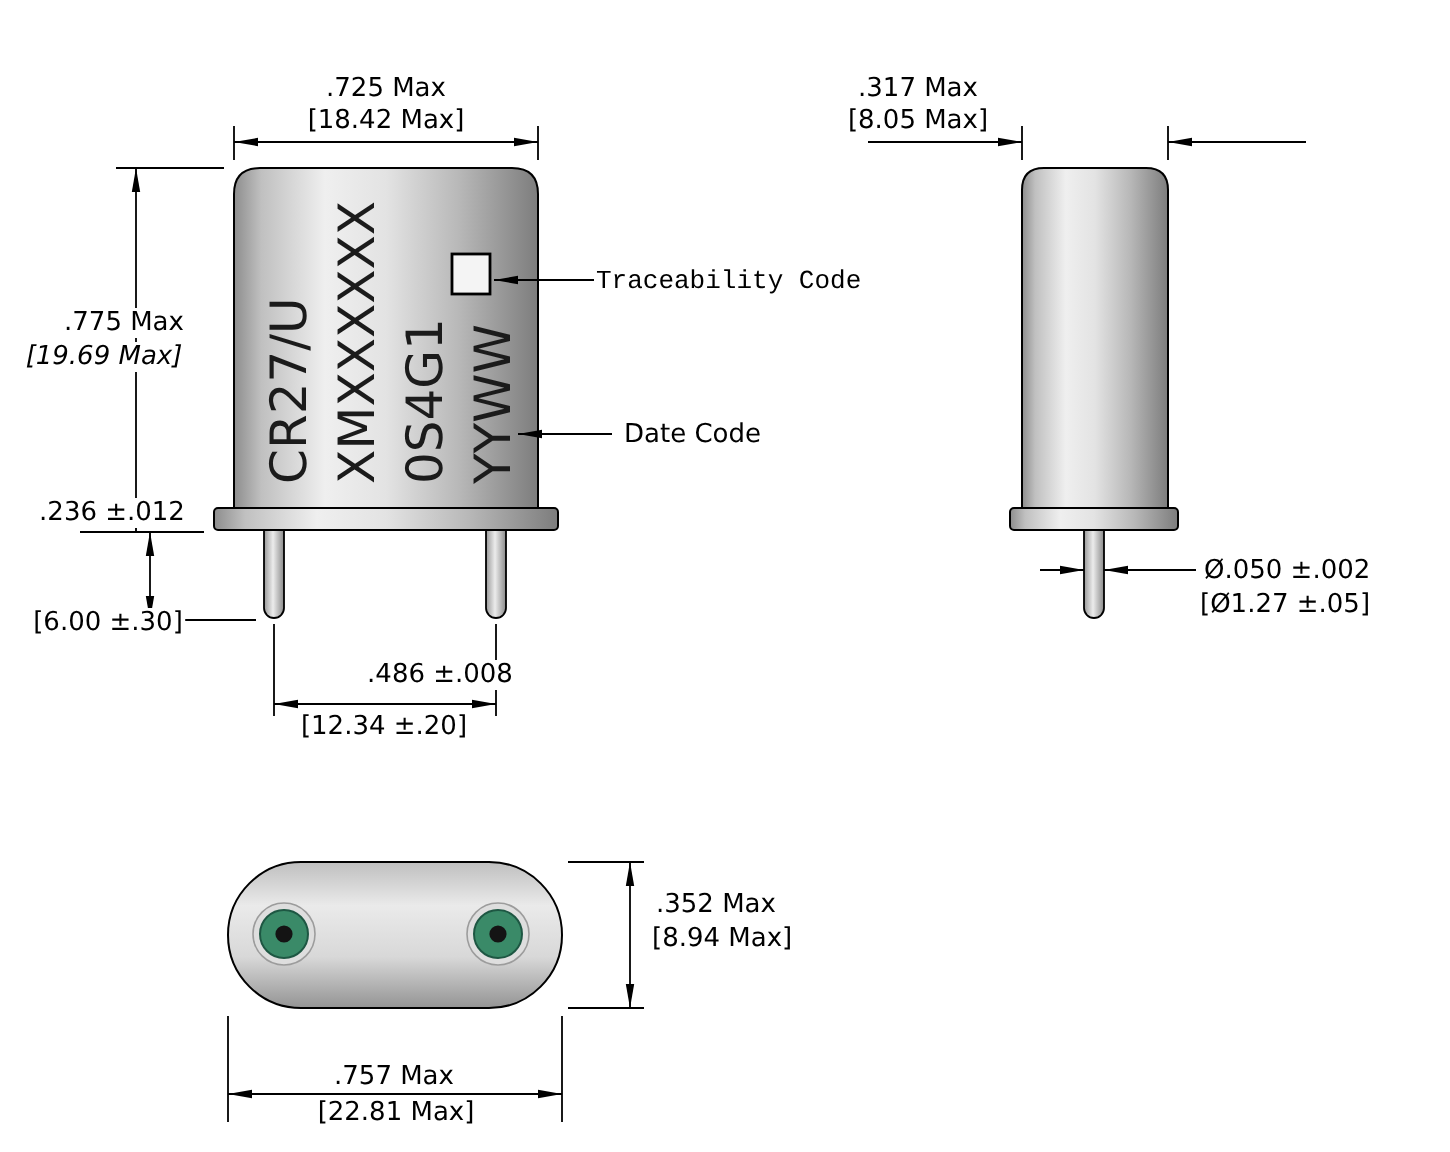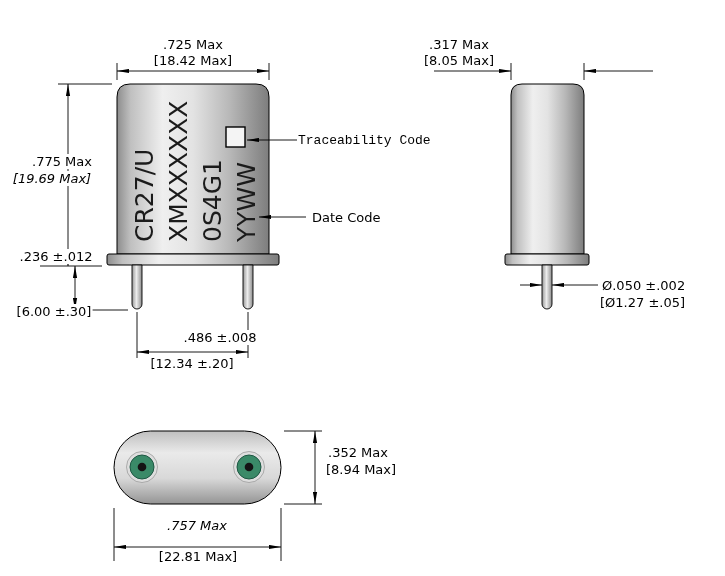--- a/index.html
+++ b/index.html
@@ -125,16 +125,16 @@
   <div class="t" style="left:297px; top:133px;font-family:Liberation Mono, monospace;">Traceability Code</div>
   <div class="t" style="left:311px; top:210px;">Date Code</div>
 
   <div class="t tc" style="left:459px; top:37px;">.317 Max</div>
   <div class="t tc" style="left:459px; top:53px;">[8.05 Max]</div>
   <div class="t" style="left:601px; top:278px;">Ø.050 ±.002</div>
   <div class="t" style="left:599px; top:295px;">[Ø1.27 ±.05]</div>
 
   <div class="t" style="left:327px; top:445px;">.352 Max</div>
   <div class="t" style="left:325px; top:462px;">[8.94 Max]</div>
-  <div class="t tc" style="left:197px; top:518px;font-style:italic;">.757 Max</div>
+  <div class="t tc" style="left:197px; top:531px;">.757 Max</div>
   <div class="t tc" style="left:198px; top:549px;">[22.81 Max]</div>
 
 </div>
 
 </body></html>

